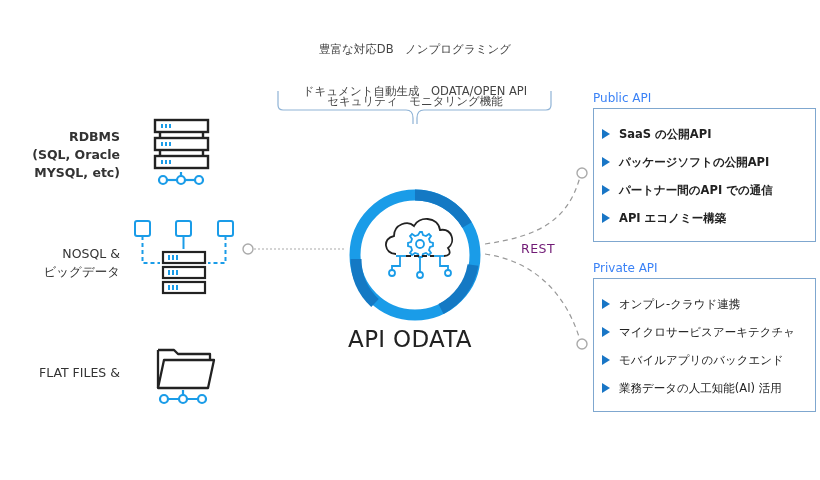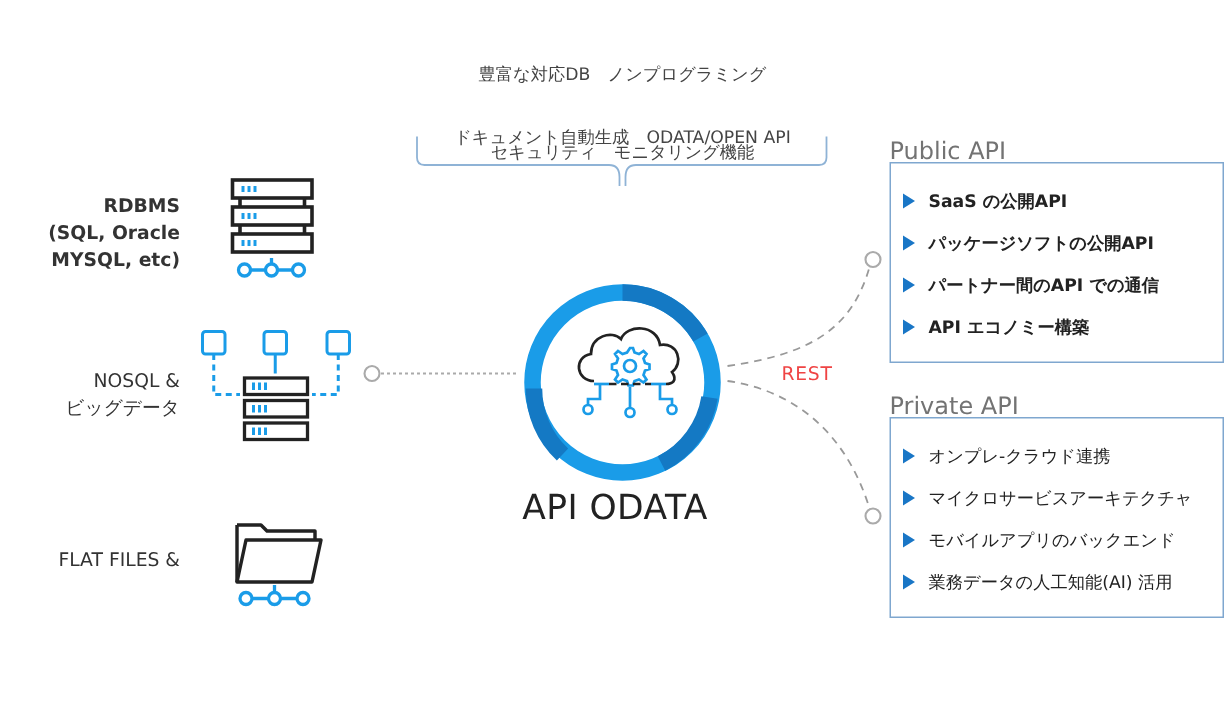--- a/index.html
+++ b/index.html
@@ -1,26 +1,26 @@
 <!DOCTYPE html>
 <html><head>
 <meta charset="utf-8">
 <style>
   html, body { margin:0; padding:0; background:#ffffff; }
   body { width:820px; height:480px; position:relative; overflow:hidden;
          font-family:"DejaVu Sans","Liberation Sans",sans-serif; color:#333; }
   .abs { position:absolute; }
   .feat { position:absolute; left:270px; width:290px; text-align:center; font-size:11.5px; color:#444; white-space:nowrap; }
   .src-label { position:absolute; text-align:right; font-size:12.5px; color:#333; line-height:18px; right:700px; white-space:nowrap; }
-  .panel-title { position:absolute; font-size:16px; color:#737373; }
+  .panel-title { position:absolute; font-size:12px; color:#3b82f6; }
   .panel { position:absolute; left:593px; width:221px; border:1px solid #7fa7cf; background:#fff; }
   .panel-item { position:absolute; left:8px; font-size:11.5px; color:#222; white-space:nowrap; }
   .tri { display:inline-block; width:0; height:0; border-top:5px solid transparent; border-bottom:5px solid transparent; border-left:8px solid #1976c6; margin-right:9px; vertical-align:-1px; }
   .server-label { position:absolute; left:325px; width:170px; text-align:center; top:326px; font-size:23px; color:#222; letter-spacing:0.3px; }
-  .rest { position:absolute; left:521px; top:241px; font-size:12.5px; color:#ef4444; letter-spacing:0.5px; }
+  .rest { position:absolute; left:521px; top:241px; font-size:12.5px; color:#701a75; letter-spacing:0.5px; }
 </style>
 </head>
 <body>
 
 <div class="feat" style="top:42px;">豊富な対応DB　ノンプログラミング</div>
 <div class="feat" style="top:84px;">ドキュメント自動生成　ODATA/OPEN API</div>
 <div class="feat" style="top:94px;">セキュリティ　モニタリング機能</div>
 
 <svg class="abs" style="left:270px;top:88px;" width="290" height="40">
   <path d="M8 3 V17 Q8 22 13 22 H136 Q143 22 143 30 V36 M147 36 V30 Q147 22 154 22 H276 Q281 22 281 17 V3" fill="none" stroke="#8fb3d6" stroke-width="1.2"></path>

